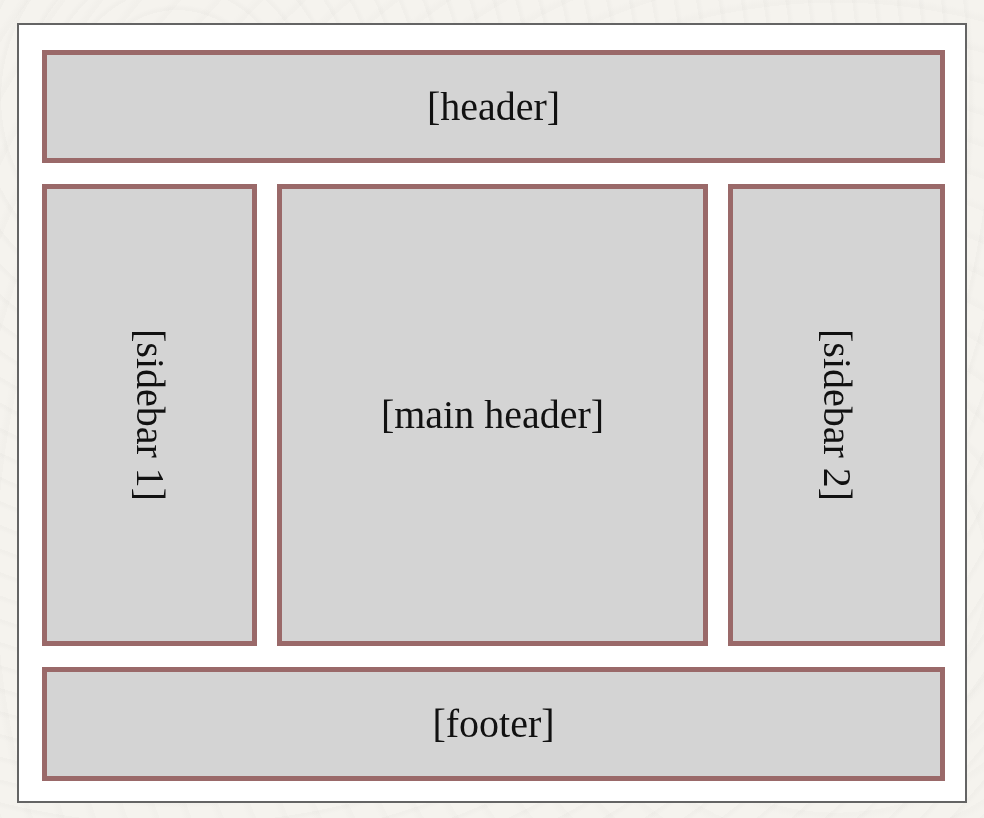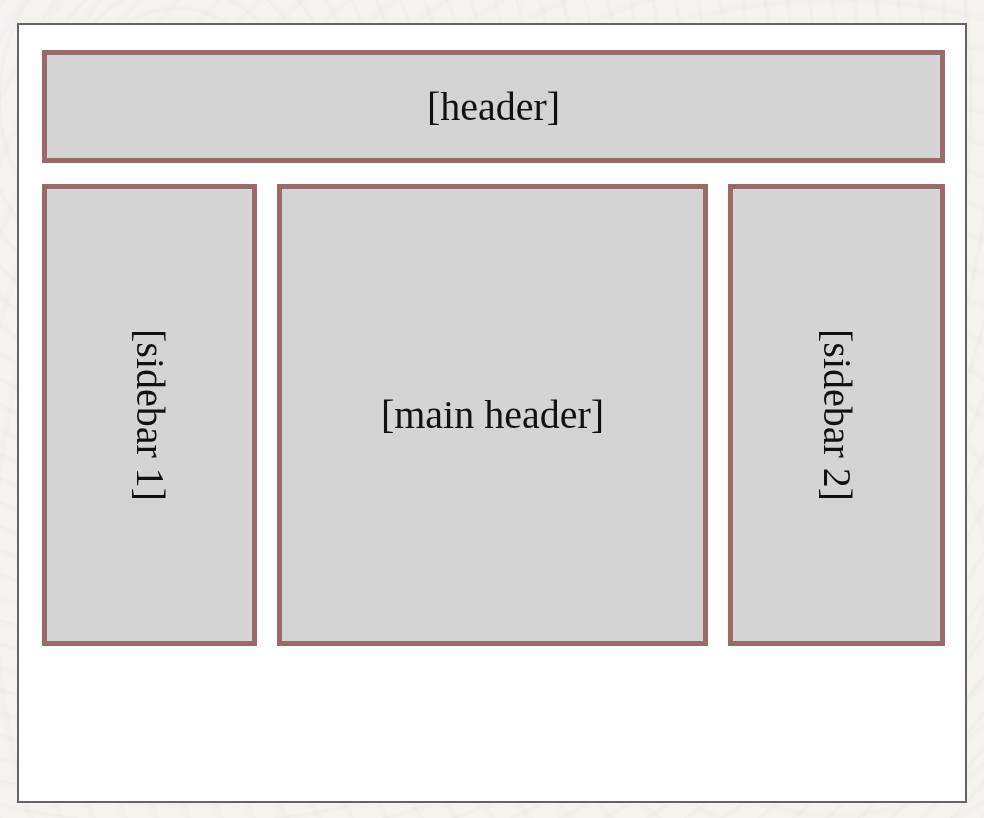--- a/index.html
+++ b/index.html
@@ -92,15 +92,18 @@
     </div>
 
     <div class="box area-main">
       <span class="label">[main header]</span>
     </div>
 
     <div class="box area-sidebar2">
       <span class="label vertical">[sidebar 2]</span>
     </div>
 
+    <div class="box area-footer">
+      <span class="label">[footer]</span>
+    </div>
 
   </div>
 </div>
 
 </body></html>

